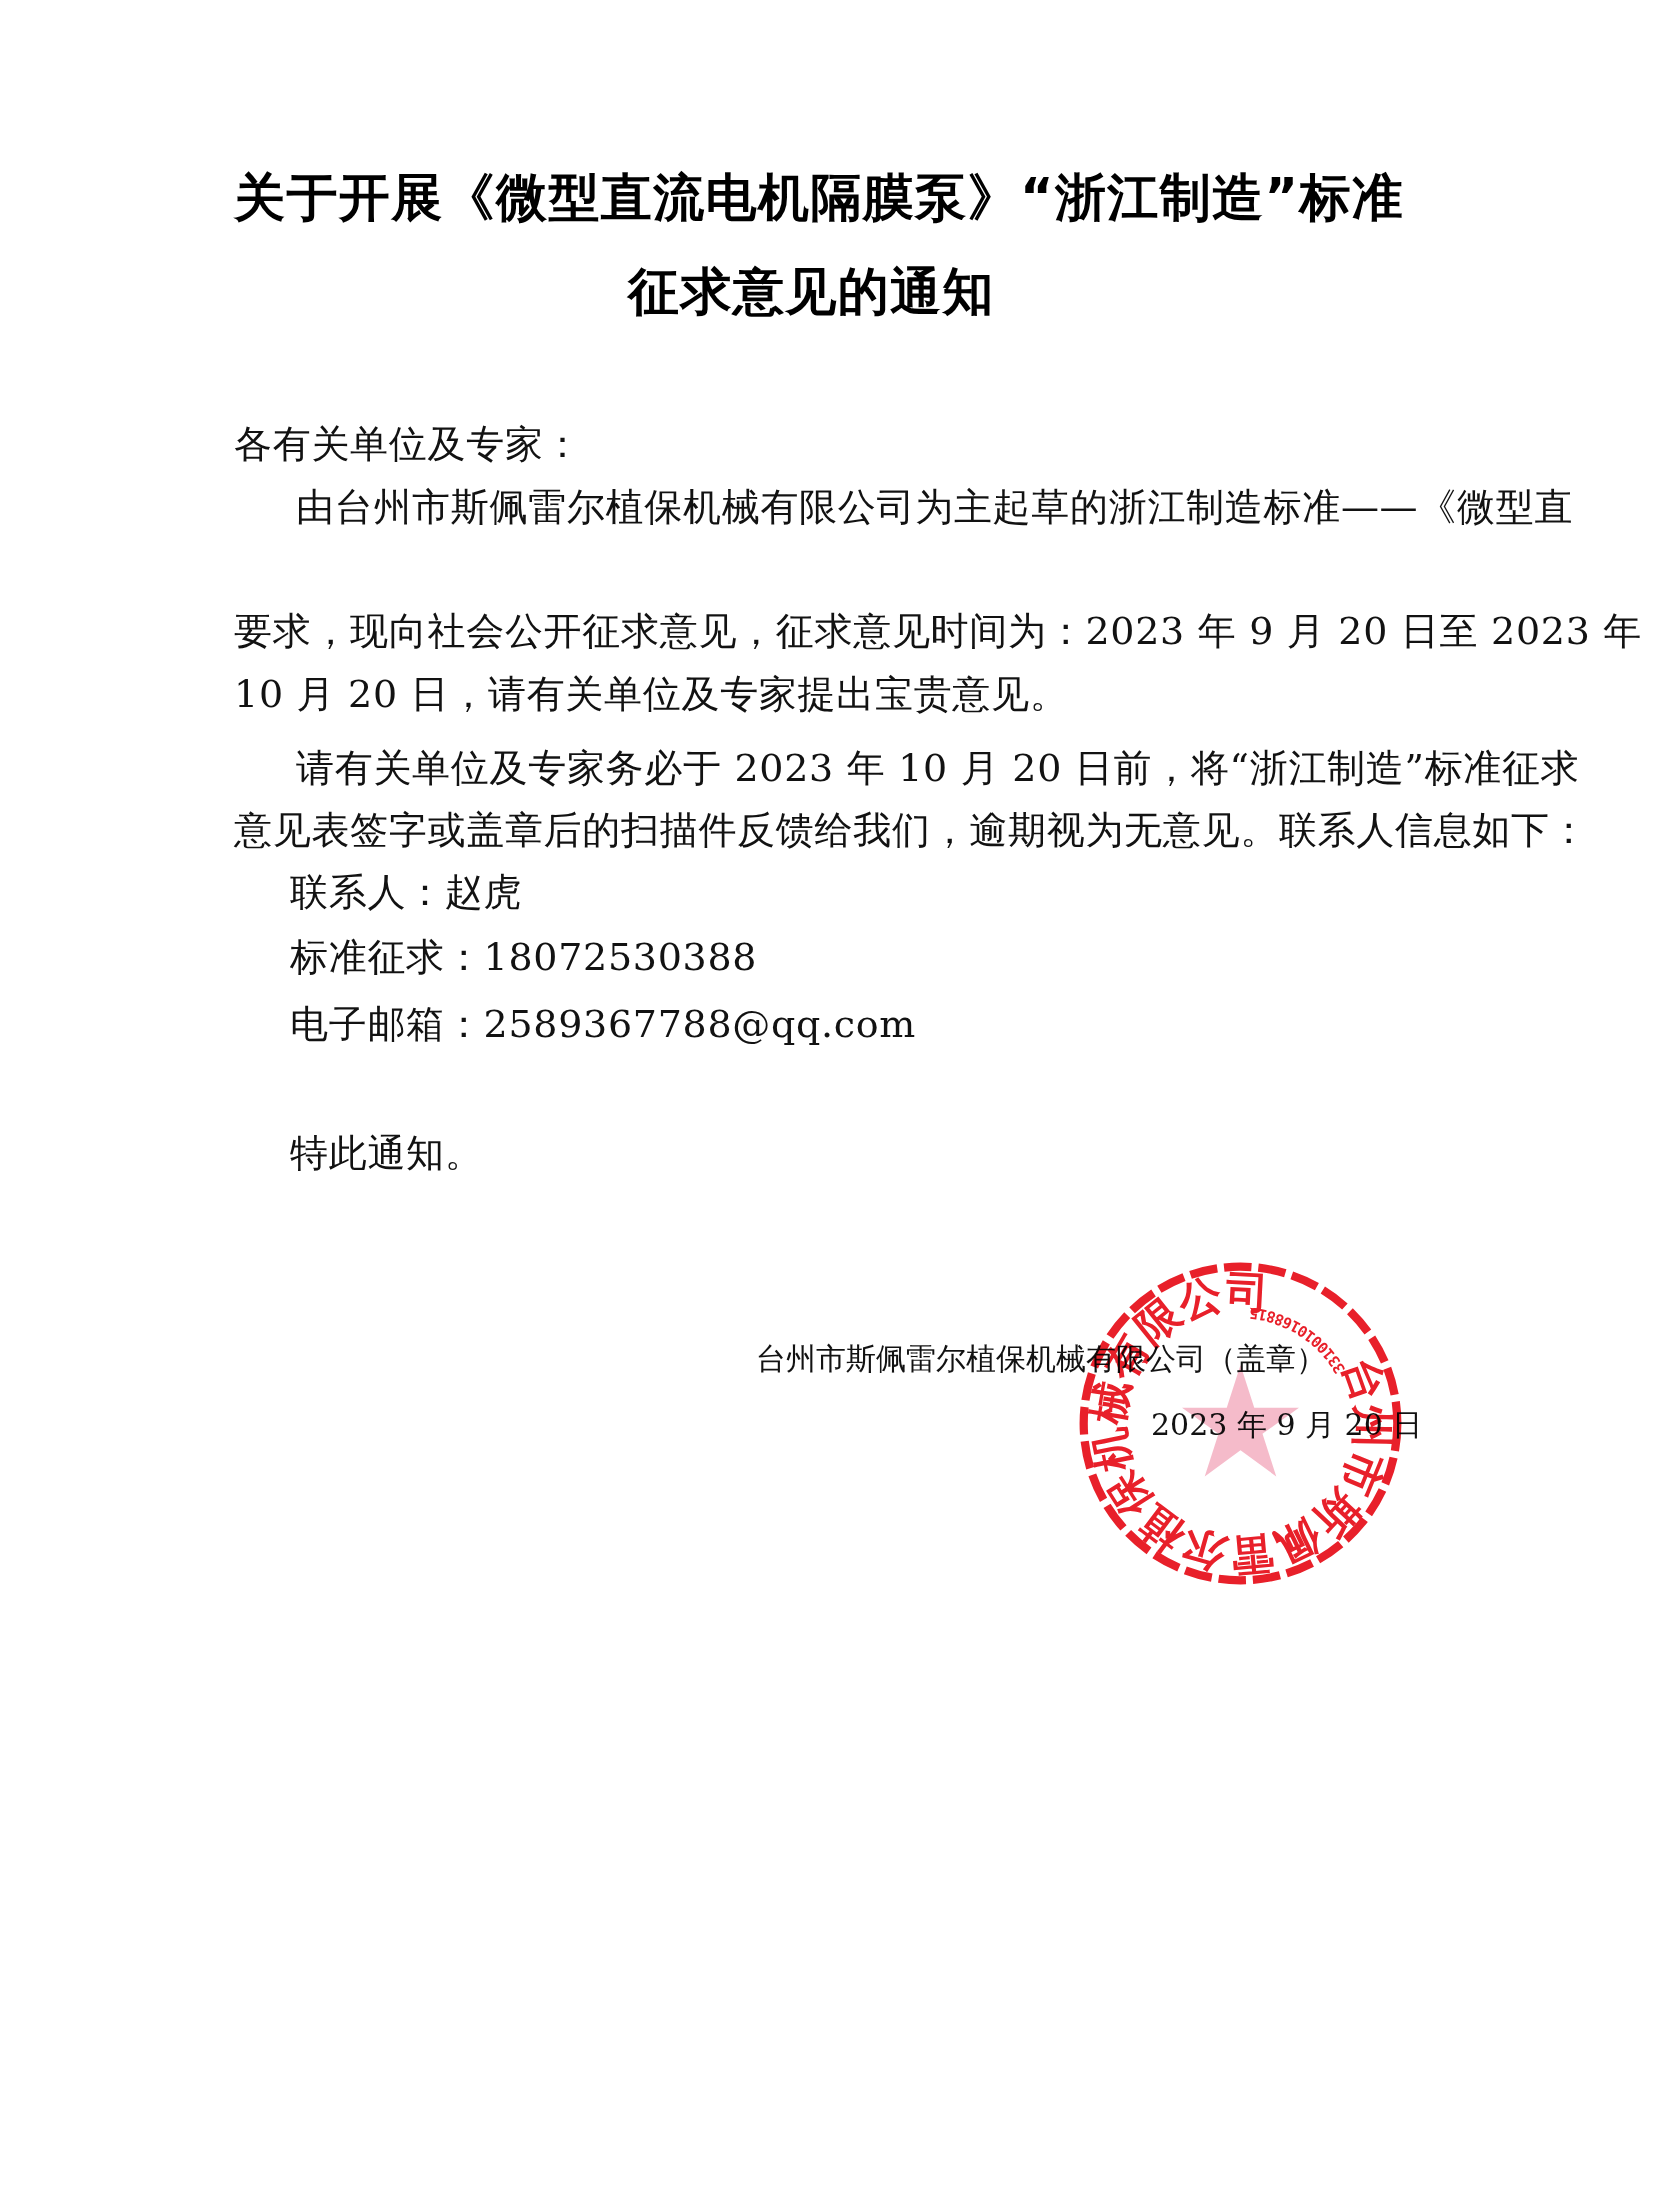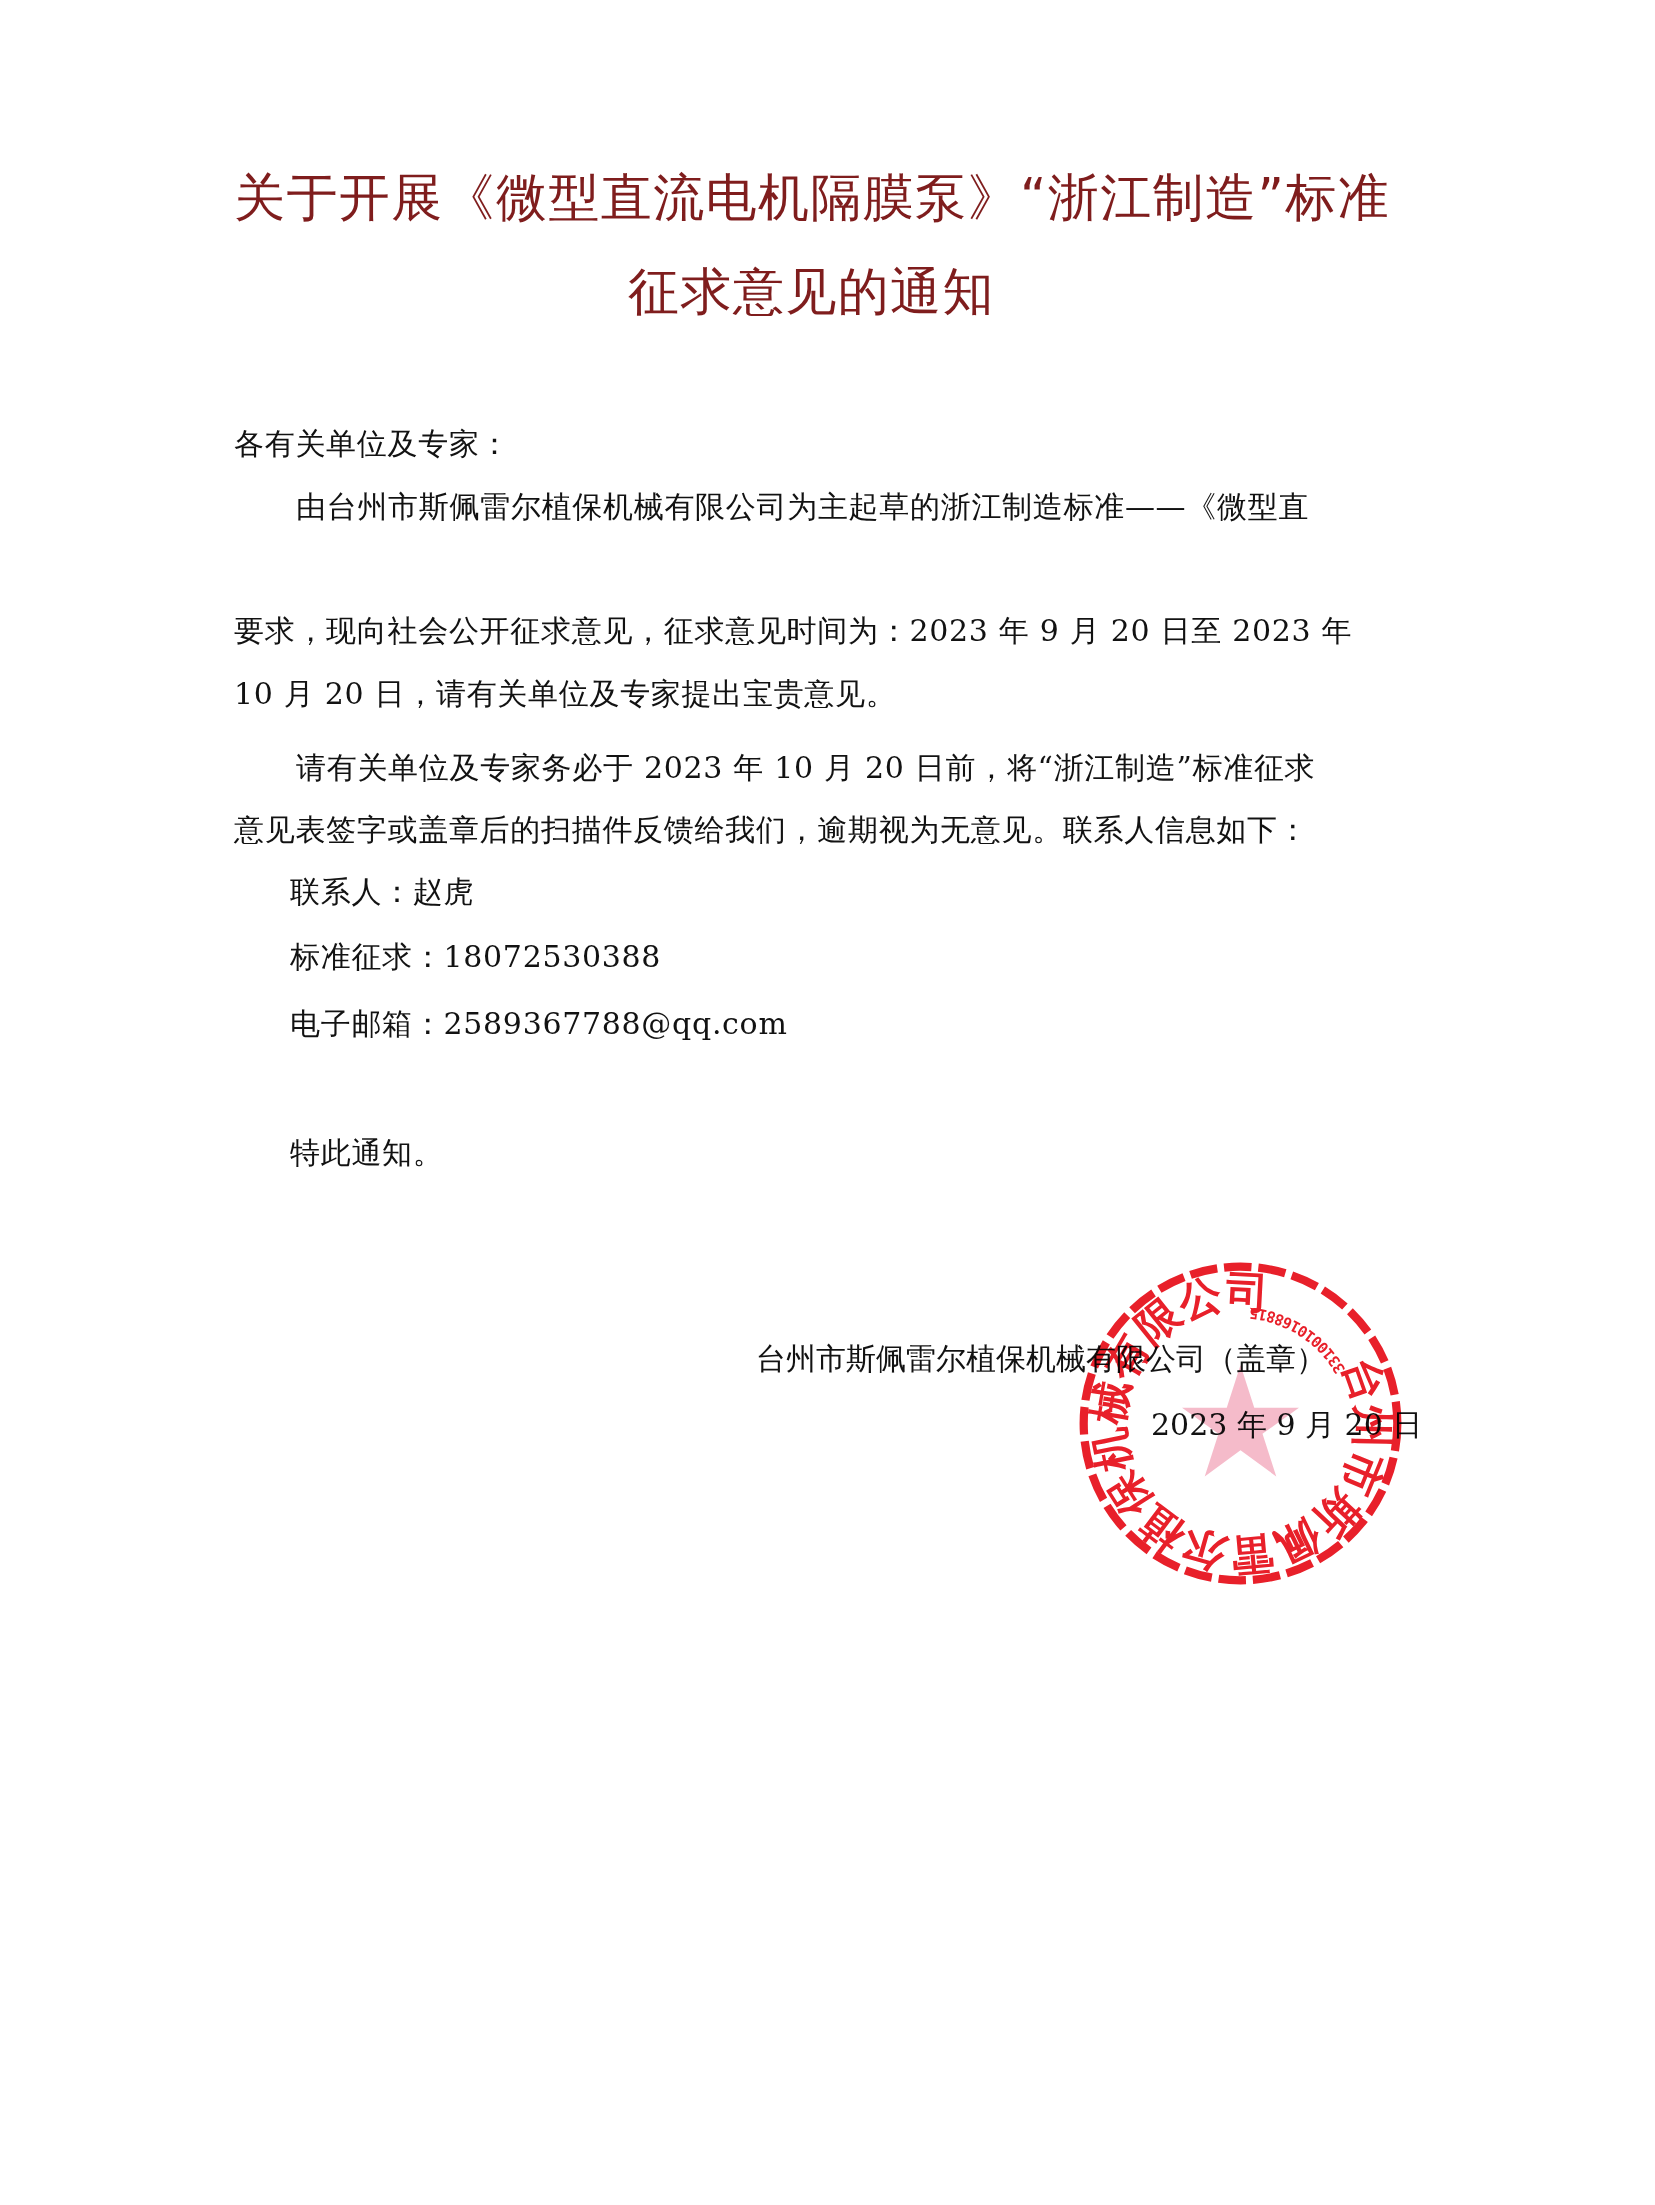--- a/index.html
+++ b/index.html
@@ -6,28 +6,28 @@
     body {
       width: 1655px; height: 2205px; position: relative; overflow: hidden;
       font-family: "DejaVu Serif", "Liberation Serif", serif;
       color: #111111;
     }
     .page { position: absolute; left: 0; top: 0; width: 1655px; height: 2205px; background: #fff; }
 
     .title {
       position: absolute; left: 234px; width: 1155px; text-align: center;
       font-family: "DejaVu Sans", "Liberation Sans", sans-serif;
-      font-weight: normal; font-size: 51px; letter-spacing: 1.4px; color: #7f1d1d;
+      font-weight: bold; font-size: 51px; letter-spacing: 1.4px; color: #000000;
       white-space: nowrap;
     }
     .title.l1 { top: 164px; }
     .title.l2 { top: 258px; }
 
     .line {
-      position: absolute; left: 234px; font-size: 30px; line-height: 38px;
+      position: absolute; left: 234px; font-size: 38px; line-height: 38px;
       white-space: nowrap; color: #121212; letter-spacing: 0.7px;
     }
     .indent { left: 296px; }
     .contact { left: 290px; text-align: center; }
 
     .signature {
       position: absolute; font-size: 30px; line-height: 38px;
       white-space: nowrap; color: #121212; z-index: 2;
     }
 

